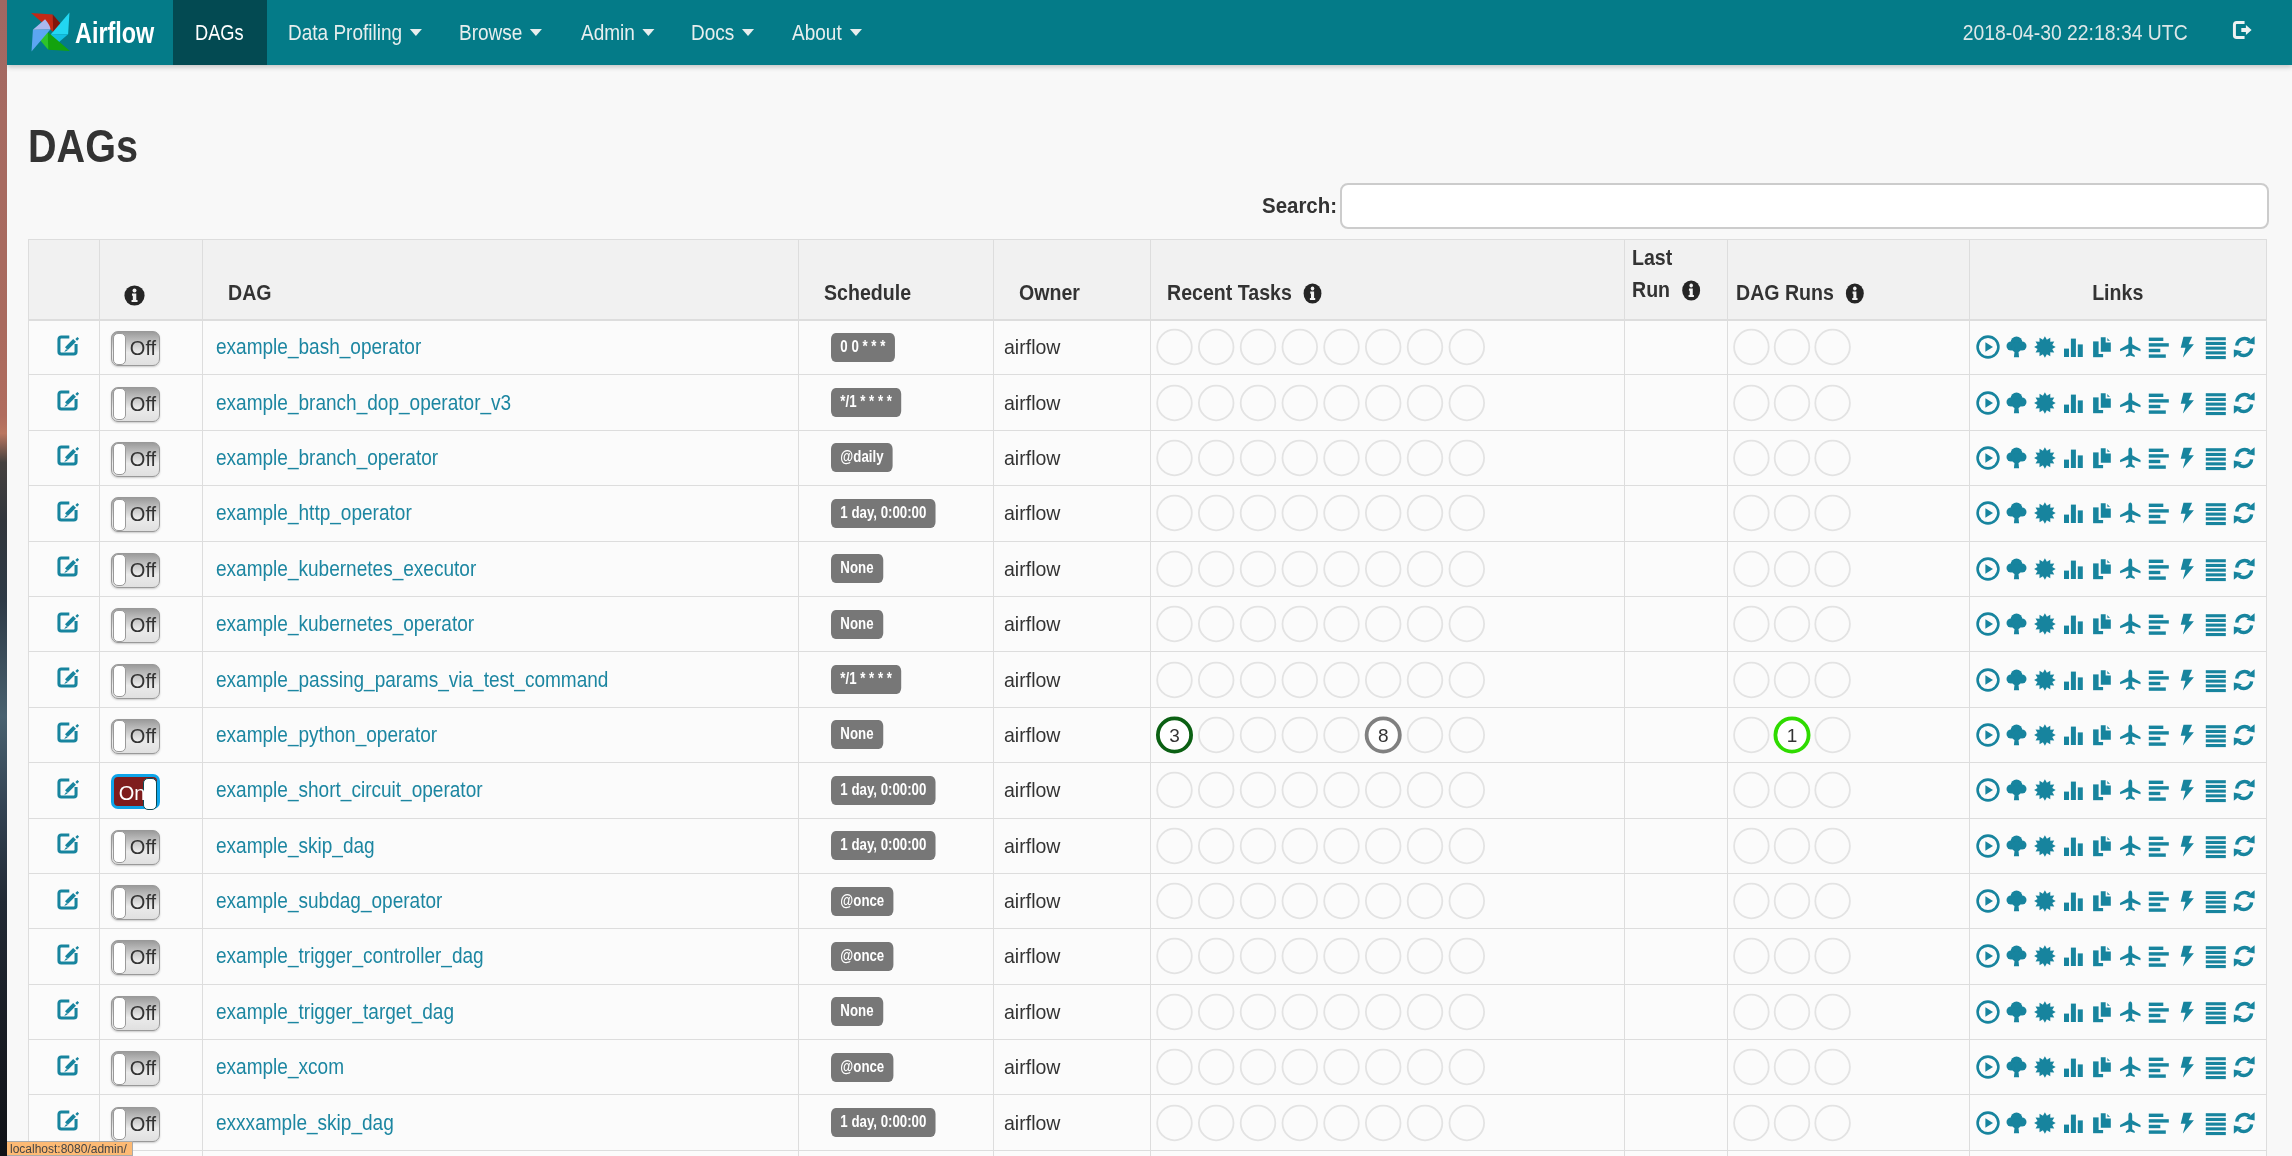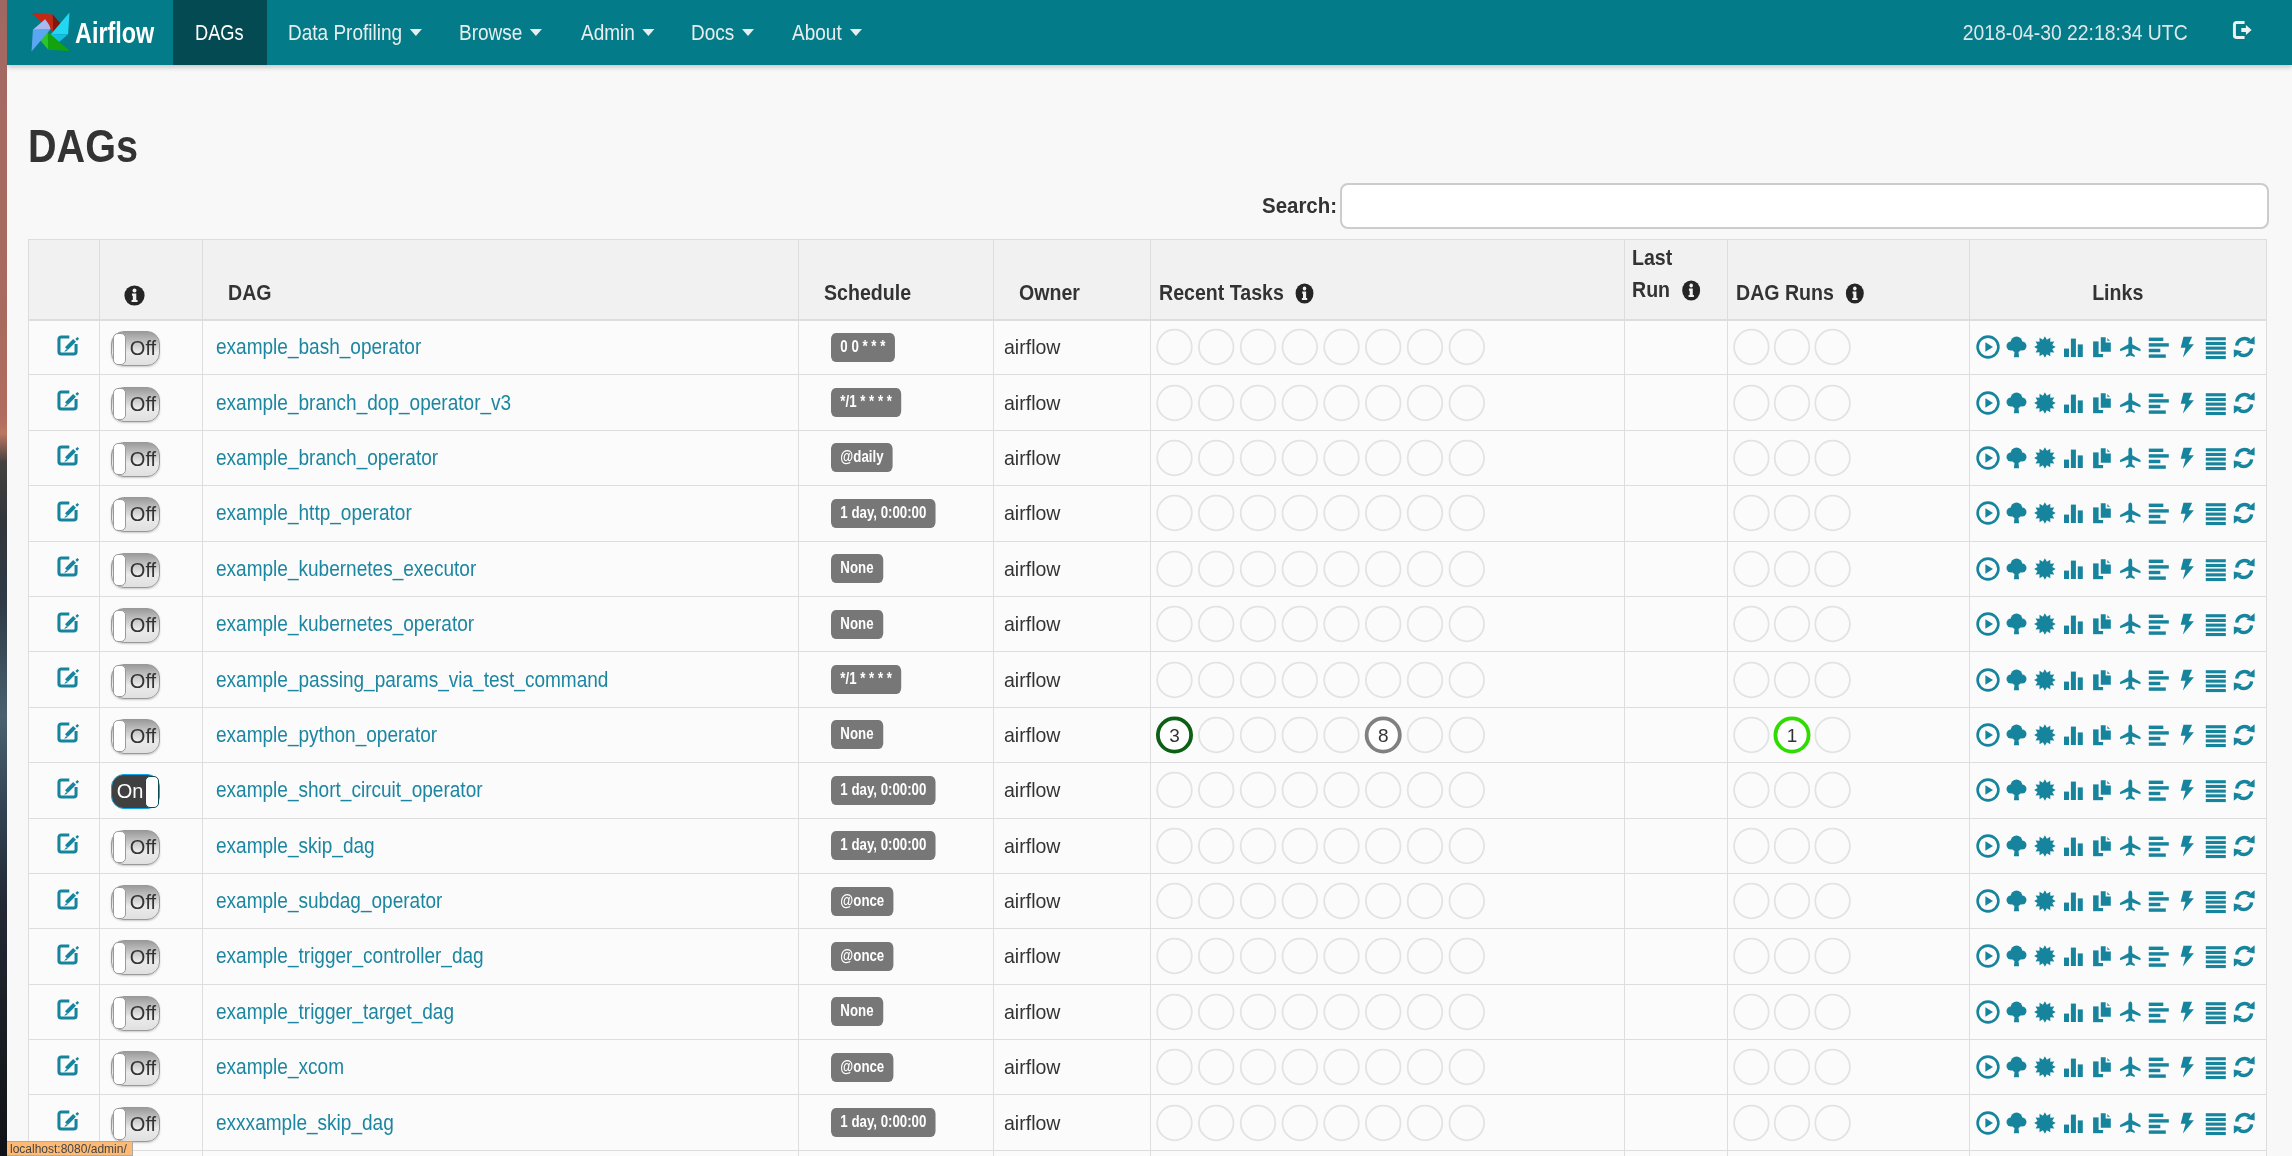--- a/index.html
+++ b/index.html
@@ -28,25 +28,25 @@
 td.c4 { padding-left:32px; }
 td.c5 { padding-left:10px; }
 td.c5 .ow { display:inline-block; font-size:21px; color:#333; transform:scaleX(.93); transform-origin:0 50%;}
 td.c6 { padding-left:3.5px; }
 td.c8 { padding-left:1px; }
 td.c9 { text-align:center; color:#17849e; }
 td.c3 a { display:inline-block; color:#1c86a1; font-size:22px; text-decoration:none; transform:scaleX(.865); transform-origin:0 50%; white-space:nowrap;}
 .badge { display:inline-block; background:#777; color:#fff; font-size:17px; font-weight:700; padding:4px 12px 5px; border-radius:6px; transform:scaleX(.78); transform-origin:0 50%; white-space:nowrap;}
 .rt, .dr { display:block; }
 .lk { display:inline-block; vertical-align:middle; }
-.sw { position:relative; width:49px; height:35px; margin-left:11px; margin-top:3px; border-radius:13px; }
+.sw { position:relative; width:49px; height:35px; margin-left:11px; margin-top:3px; border-radius:7px; }
 .sw.off { background:linear-gradient(#9b9b9b, #ebebeb 62%, #e0e0e0); border:1px solid #999; box-shadow:0 1px 2px rgba(0,0,0,.2);}
 .sw.off .knob { position:absolute; left:0.5px; top:0.5px; width:13.5px; height:32px; background:#fff; border:1.5px solid #9a9a9a; border-radius:5px; }
 .sw.off .lab { position:absolute; left:14px; top:0; width:34px; text-align:center; line-height:32px; font-size:20px; color:#333; }
-.sw.on { background:#404040; border:1px solid #0ea5e9; }
+.sw.on { background:#7f1d1d; border:3px solid #0ea5e9; }
 .sw.on .knob { position:absolute; right:0.5px; top:0.5px; width:13.5px; height:32px; background:#fff; border:1.5px solid #0c4a54; border-radius:5px; }
 .sw.on .lab { position:absolute; left:1px; top:0; width:34px; text-align:center; line-height:32px; font-size:20px; color:#fff; }
 .info { vertical-align:-4px; margin-left:7px; }
 #statusbar { position:absolute; left:7px; top:1141px; width:126px; height:15px; background:#fdba74; border:1px solid #aaa; border-left:none; font-size:12px; color:#444; padding-left:3px; line-height:14px; z-index:60;}
 </style></head>
 <body>
 <svg width="0" height="0" style="position:absolute">
 <defs>
 <g id="pencil" fill="none" stroke="currentColor">
  <path d="M13.6 4.4 H6.4 a2 2 0 0 0 -2 2 V17.6 a2 2 0 0 0 2 2 h11.2 a2 2 0 0 0 2-2 V10.6" stroke-width="2.7"></path>
@@ -154,21 +154,21 @@
       <tr>
 <th></th>
 <th style="padding-left:17px; padding-bottom:11px;"><svg class="info" width="21" height="21" viewBox="0 0 20 20">
             <circle cx="10" cy="10" r="9.6" fill="#252525"></circle>
             <circle cx="10" cy="5.2" r="1.9" fill="#f2f2f2"></circle>
             <path d="M7.6 8.2 h4.1 v6 h1.2 v2 H7.2 v-2 h1.2 v-4 H7.6 z" fill="#f2f2f2"></path>
           </svg></th>
 <th><span class="h">DAG</span></th>
 <th><span class="h">Schedule</span></th>
 <th><span class="h">Owner</span></th>
-<th style="padding-left:8px"><span class="h">Recent Tasks <svg class="info" width="21" height="21" viewBox="0 0 20 20">
+<th style="padding-left:16px"><span class="h">Recent Tasks <svg class="info" width="21" height="21" viewBox="0 0 20 20">
               <circle cx="10" cy="10" r="9.6" fill="#252525"></circle>
               <circle cx="10" cy="5.2" r="1.9" fill="#f2f2f2"></circle>
               <path d="M7.6 8.2 h4.1 v6 h1.2 v2 H7.2 v-2 h1.2 v-4 H7.6 z" fill="#f2f2f2"></path>
             </svg></span></th>
 <th style="padding-left:7px; line-height:32px;margin-left:9px;"><span class="h">Last<br>Run <svg class="info" width="21" height="21" viewBox="0 0 20 20">
               <circle cx="10" cy="10" r="9.6" fill="#252525"></circle>
               <circle cx="10" cy="5.2" r="1.9" fill="#f2f2f2"></circle>
               <path d="M7.6 8.2 h4.1 v6 h1.2 v2 H7.2 v-2 h1.2 v-4 H7.6 z" fill="#f2f2f2"></path>
             </svg></span></th>
 <th style="padding-left:8px"><span class="h">DAG Runs <svg class="info" width="21" height="21" viewBox="0 0 20 20">

